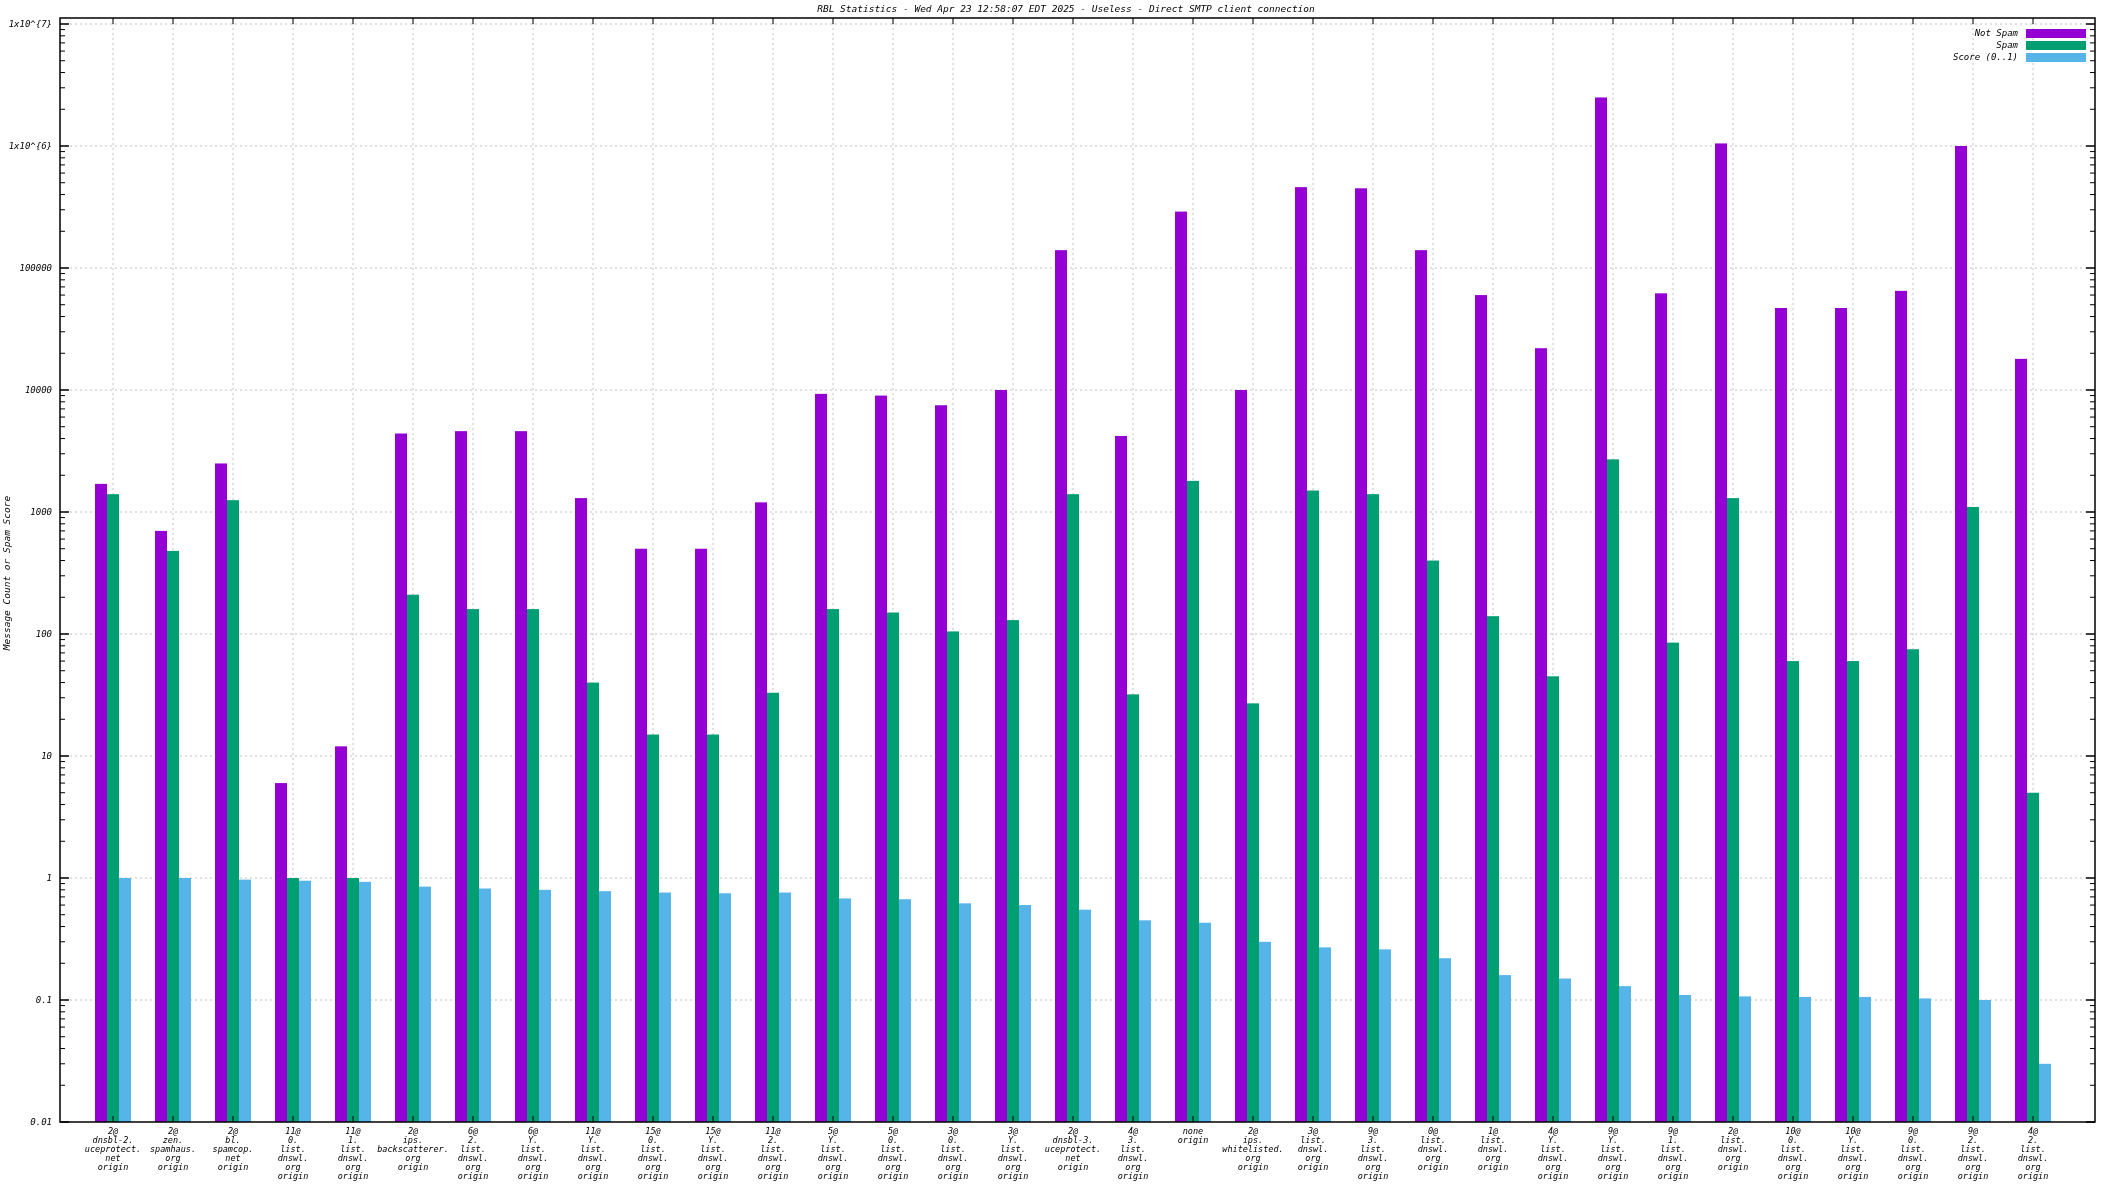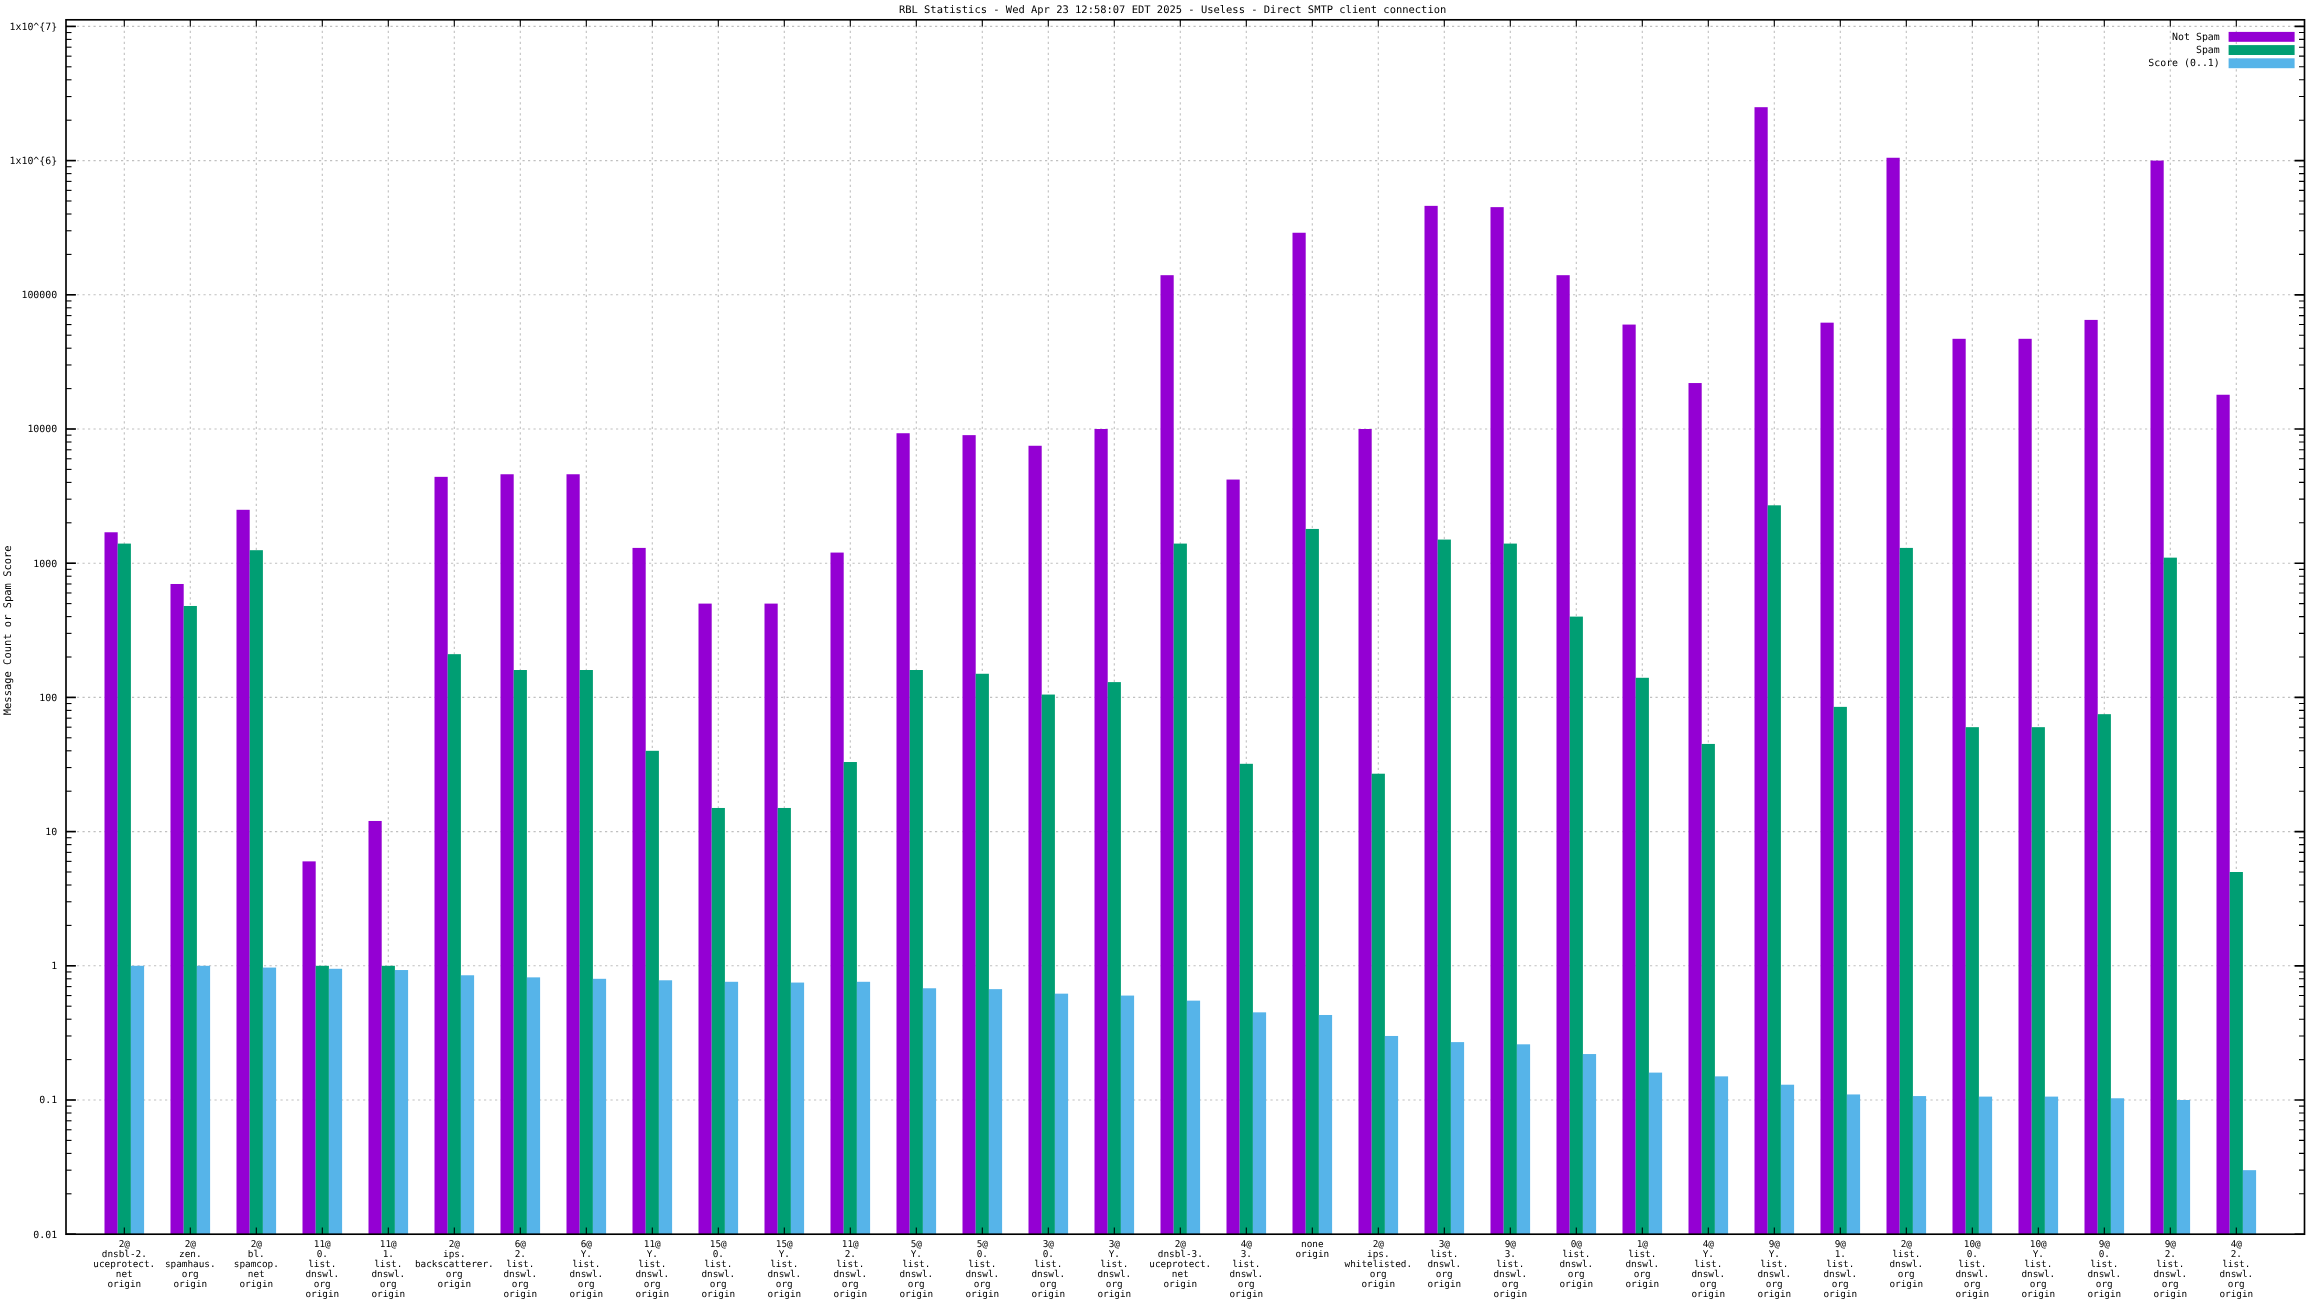--- a/index.html
+++ b/index.html
@@ -1,17 +1,17 @@
 <!DOCTYPE html>
 <html><head>
 <meta charset="utf-8">
 <style>
   html,body{margin:0;padding:0;background:#ffffff;}
   body{width:2112px;height:1188px;overflow:hidden;font-family:"DejaVu Sans Mono", monospace;}
-  #chart-wrap{position:relative;width:2112px;height:1188px;}
+  #chart-wrap{position:relative;width:2112px;height:1188px;font-style:italic;}
   svg{display:block;}
   text{fill:#000;}
 </style>
 </head>
 <body>
 
 <div id="chart-wrap">
   <svg id="chart" width="2112" height="1188" viewBox="0 0 2112 1188" xmlns="http://www.w3.org/2000/svg">
     <text id="chart-title" x="1066" y="12" font-size="9.5" text-anchor="middle">RBL Statistics - Wed Apr 23 12:58:07 EDT 2025 - Useless - Direct SMTP client connection</text>
     <text id="y-axis-title" x="10" y="573" font-size="9.5" text-anchor="middle" transform="rotate(-90 10 573)">Message Count or Spam Score</text>

